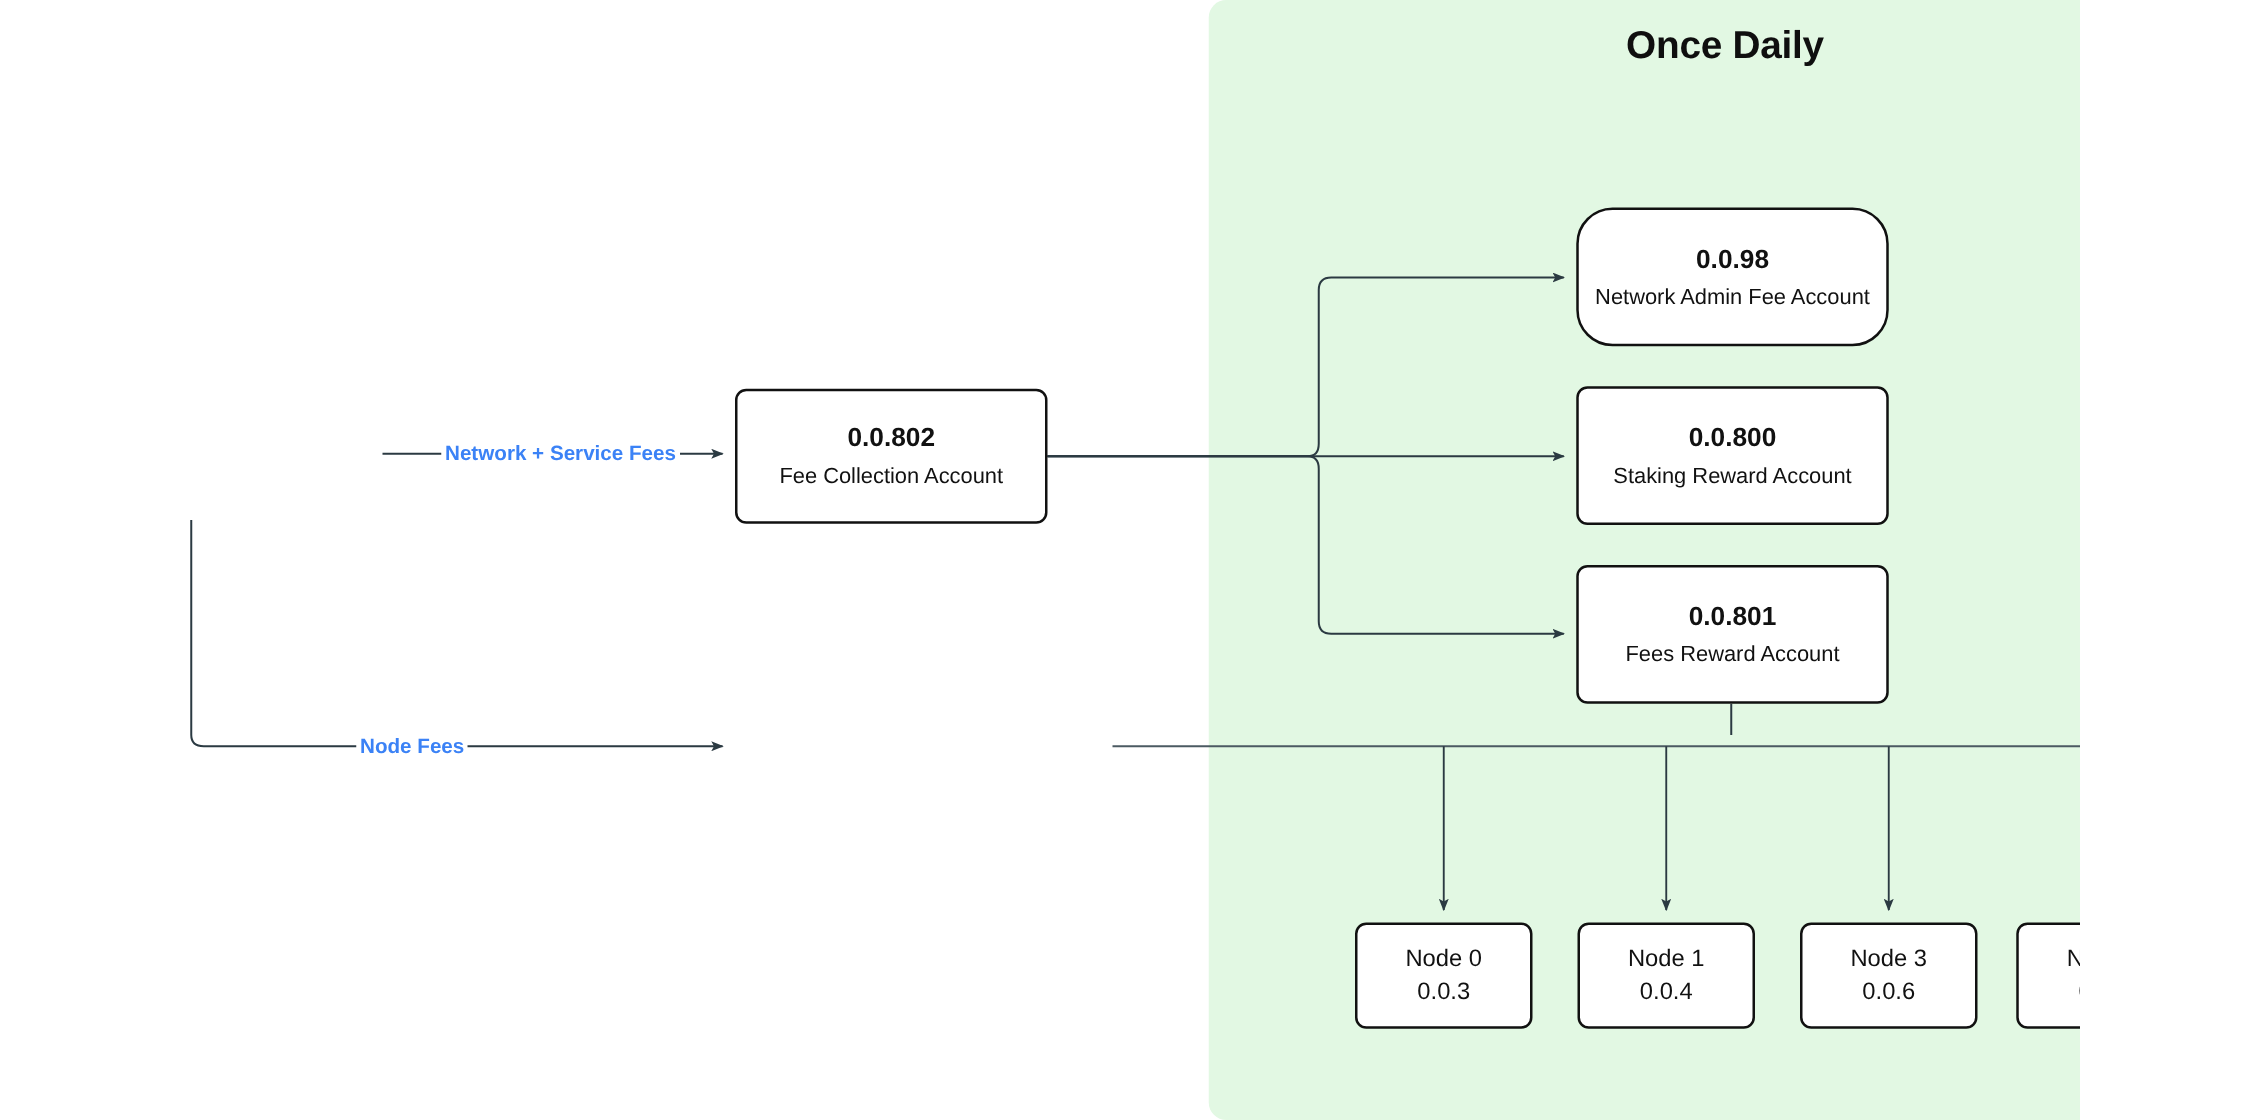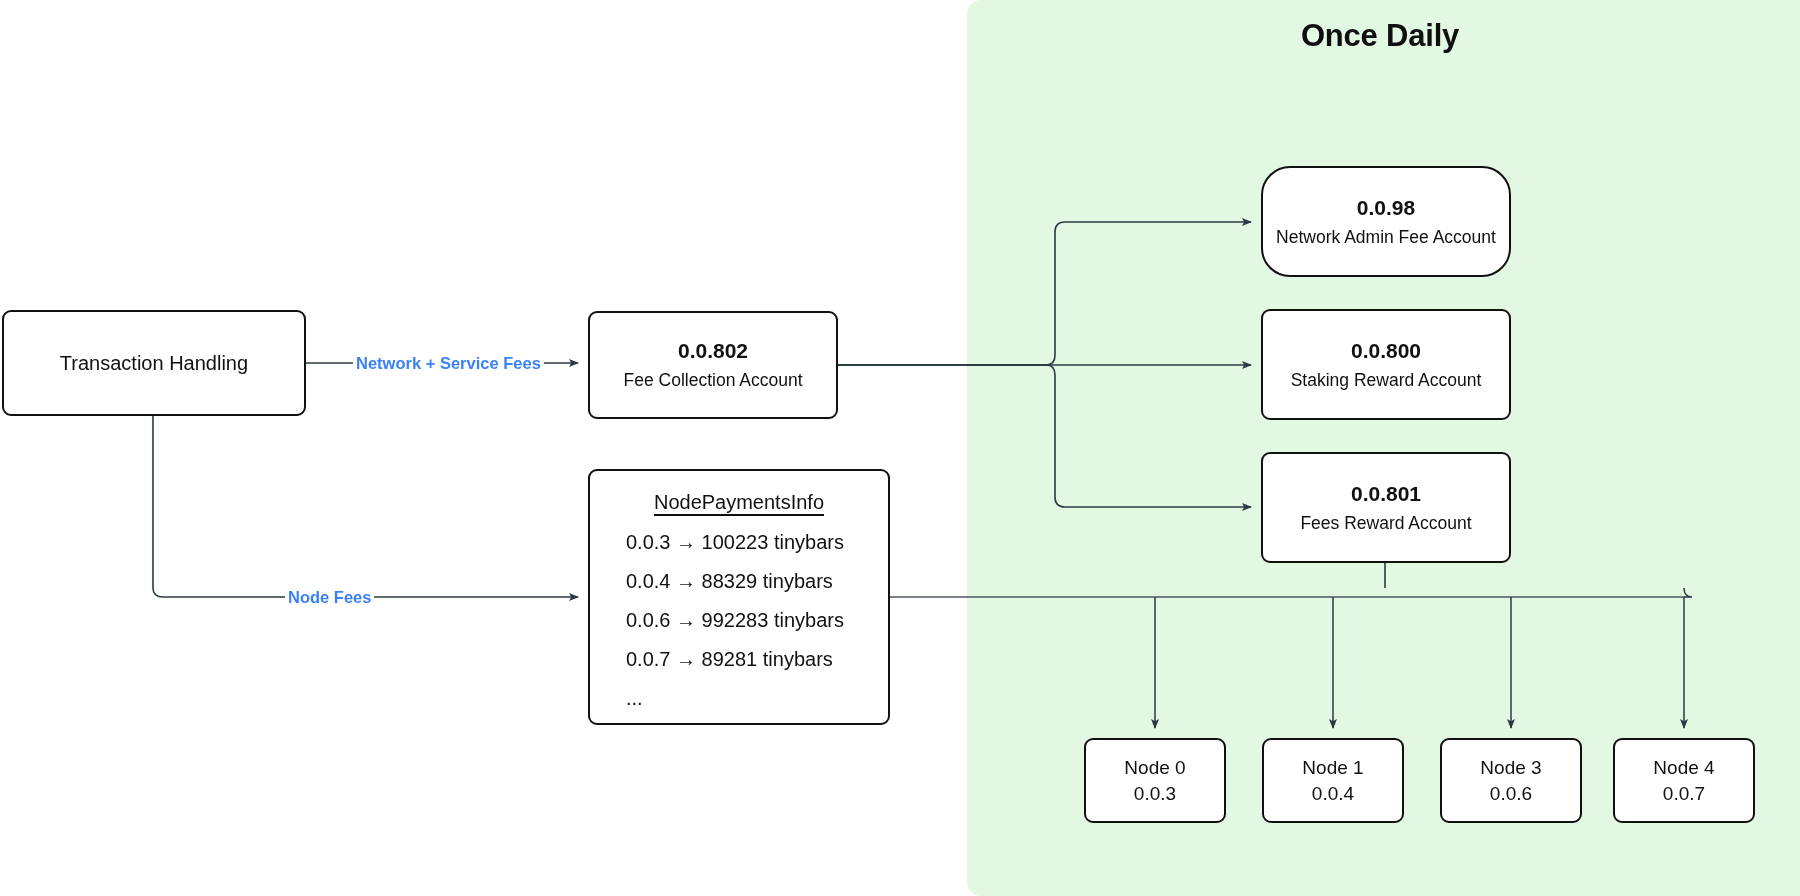--- a/index.html
+++ b/index.html
@@ -5,21 +5,21 @@
   html, body {
     margin: 0;
     padding: 0;
     background: #ffffff;
   }
   body {
     font-family: "Liberation Sans", sans-serif;
   }
   #canvas {
     position: relative;
-    width: 1800px;
+    width: 1664px;
     height: 896px;
     background: #ffffff;
     overflow: hidden;
   }
   .green-panel {
     position: absolute;
     left: 967px;
     top: 0px;
     width: 833px;
     height: 896px;
@@ -147,37 +147,26 @@
     <path d="M1385,563 L1385,588" fill="none" stroke="#2b3a42" stroke-width="1.6"></path>
 
     <path d="M890,597 L1684,597" fill="none" stroke="#4b5a62" stroke-width="1.5"></path>
 
     <path d="M1155,597 L1155,728" fill="none" stroke="#2b3a42" stroke-width="1.5" marker-end="url(#arrowhead)"></path>
     <path d="M1333,597 L1333,728" fill="none" stroke="#2b3a42" stroke-width="1.5" marker-end="url(#arrowhead)"></path>
     <path d="M1511,597 L1511,728" fill="none" stroke="#2b3a42" stroke-width="1.5" marker-end="url(#arrowhead)"></path>
     <path d="M1684,588 Q1684,597 1692,597 L1684,597 M1684,597 L1684,728" fill="none" stroke="#2b3a42" stroke-width="1.5" marker-end="url(#arrowhead)"></path>
   </svg>
 
-  <div class="node-box" style="left:2px; top:310px; width:304px; height:106px;">
-    <div class="plain-label">Transaction Handling</div>
-  </div>
 
   <div class="node-box" style="left:588px; top:311px; width:250px; height:108px;">
     <div class="box-title">0.0.802</div>
     <div class="box-sub">Fee Collection Account</div>
   </div>
 
-  <div class="info-box" style="left:588px; top:469px; width:302px; height:256px;">
-    <div class="info-title">NodePaymentsInfo</div>
-    <div class="info-line">0.0.3 → 100223 tinybars</div>
-    <div class="info-line">0.0.4 → 88329 tinybars</div>
-    <div class="info-line">0.0.6 → 992283 tinybars</div>
-    <div class="info-line">0.0.7 → 89281 tinybars</div>
-    <div class="info-line">...</div>
-  </div>
 
   <div class="node-box" style="left:1261px; top:166px; width:250px; height:111px;border-radius:29px;">
     <div class="box-title">0.0.98</div>
     <div class="box-sub">Network Admin Fee Account</div>
   </div>
 
   <div class="node-box" style="left:1261px; top:309px; width:250px; height:111px;">
     <div class="box-title">0.0.800</div>
     <div class="box-sub">Staking Reward Account</div>
   </div>

